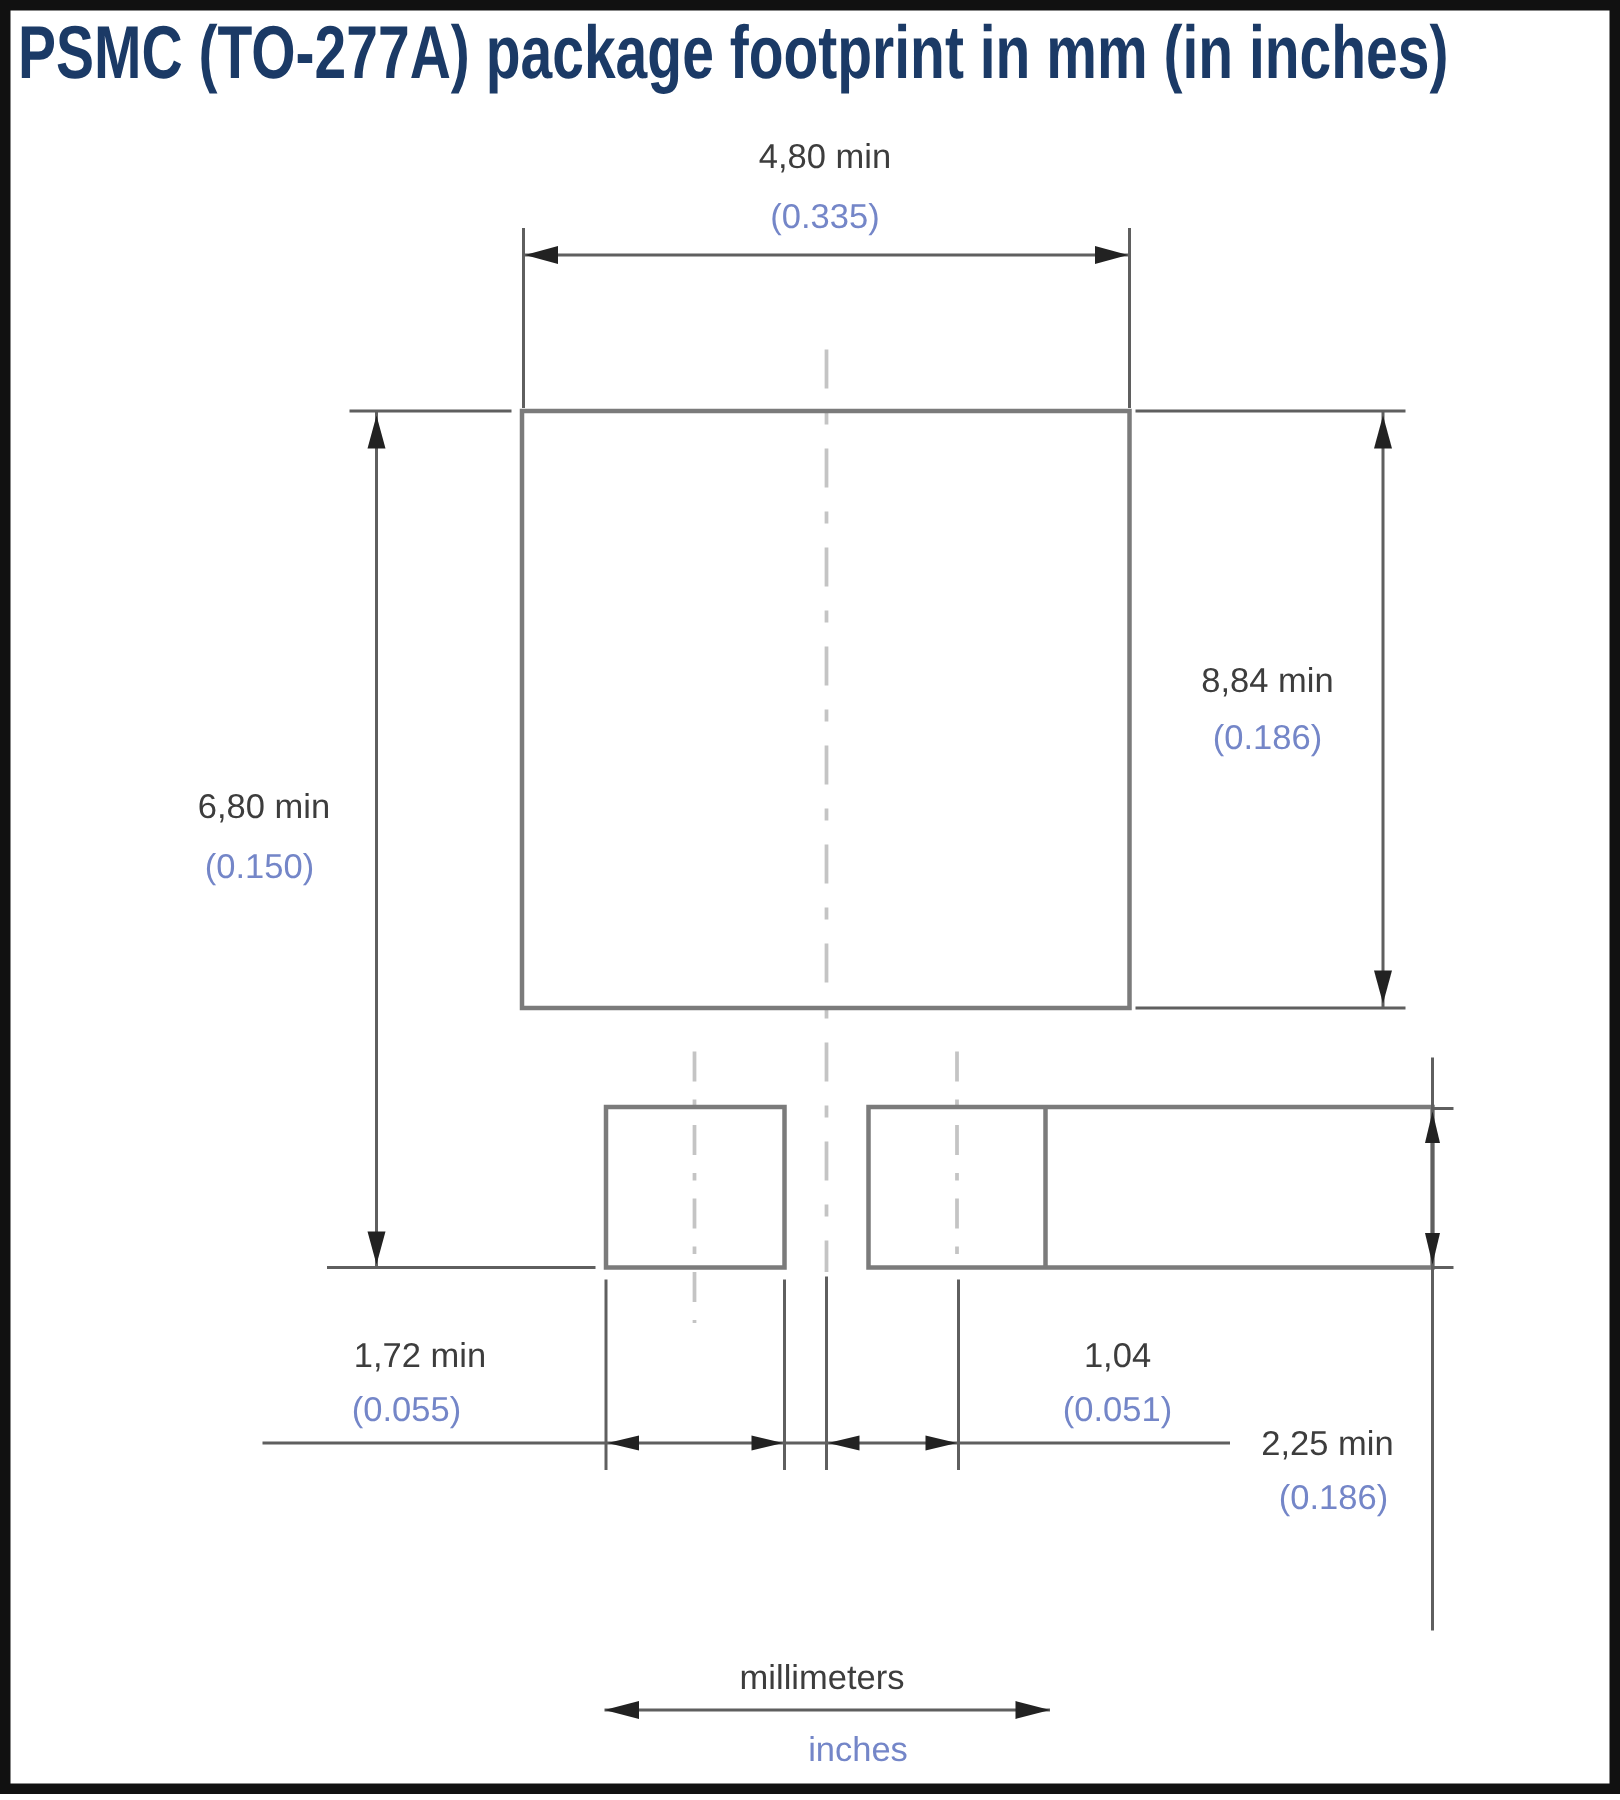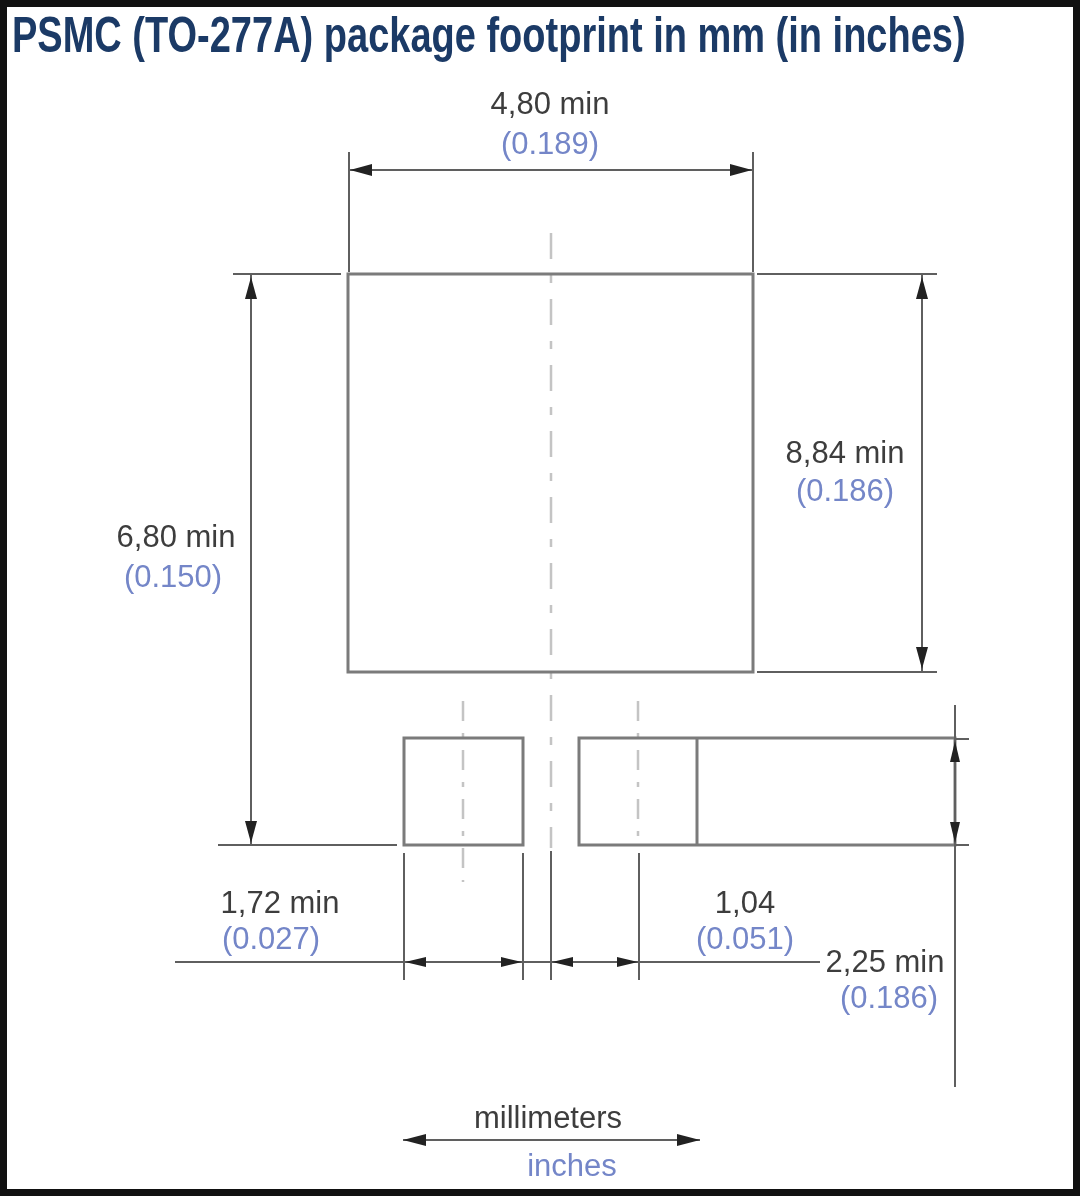--- a/index.html
+++ b/index.html
@@ -12,21 +12,21 @@
     border:7px solid #111111;box-sizing:border-box;pointer-events:none;
   }
   .title{
     position:absolute;left:12px;top:6px;
     font-size:50px;font-weight:bold;color:#1b3a66;
     white-space:nowrap;transform:scaleX(0.76);transform-origin:left top;
     letter-spacing:0px;
   }
   svg.drawing{position:absolute;left:0;top:0;}
   .lbl{
-    position:absolute;font-size:31px;line-height:36px;white-space:nowrap;
+    position:absolute;font-size:23px;line-height:36px;white-space:nowrap;
     transform:translateX(-50%);text-align:center;
   }
   .mm{color:#3d3d3d;}
   .in{color:#7486c8;}
 </style>
 </head>
 <body>
 
 <div class="frame"></div>
 
@@ -86,30 +86,30 @@
     <polygon points="405,962 426,957 426,967"></polygon>
     <polygon points="522,962 501,957 501,967"></polygon>
     <polygon points="552,962 573,957 573,967"></polygon>
     <polygon points="638,962 617,957 617,967"></polygon>
     <polygon points="403,1140 426,1134 426,1146"></polygon>
     <polygon points="700,1140 677,1134 677,1146"></polygon>
   </g>
 </svg>
 
 <div class="lbl mm" style="left:550px;top:86px">4,80 min</div>
-<div class="lbl in" style="left:550px;top:126px">(0.189)</div>
+<div class="lbl in" style="left:550px;top:126px">(0.335)</div>
 
 <div class="lbl mm" style="left:176px;top:519px">6,80 min</div>
 <div class="lbl in" style="left:173px;top:559px">(0.150)</div>
 
 <div class="lbl mm" style="left:845px;top:435px">8,84 min</div>
 <div class="lbl in" style="left:845px;top:473px">(0.186)</div>
 
 <div class="lbl mm" style="left:280px;top:885px">1,72 min</div>
-<div class="lbl in" style="left:271px;top:921px">(0.027)</div>
+<div class="lbl in" style="left:271px;top:921px">(0.055)</div>
 
 <div class="lbl mm" style="left:745px;top:885px">1,04</div>
 <div class="lbl in" style="left:745px;top:921px">(0.051)</div>
 
 <div class="lbl mm" style="left:885px;top:944px">2,25 min</div>
 <div class="lbl in" style="left:889px;top:980px">(0.186)</div>
 
 <div class="lbl mm" style="left:548px;top:1100px">millimeters</div>
 <div class="lbl in" style="left:572px;top:1148px">inches</div>
 

